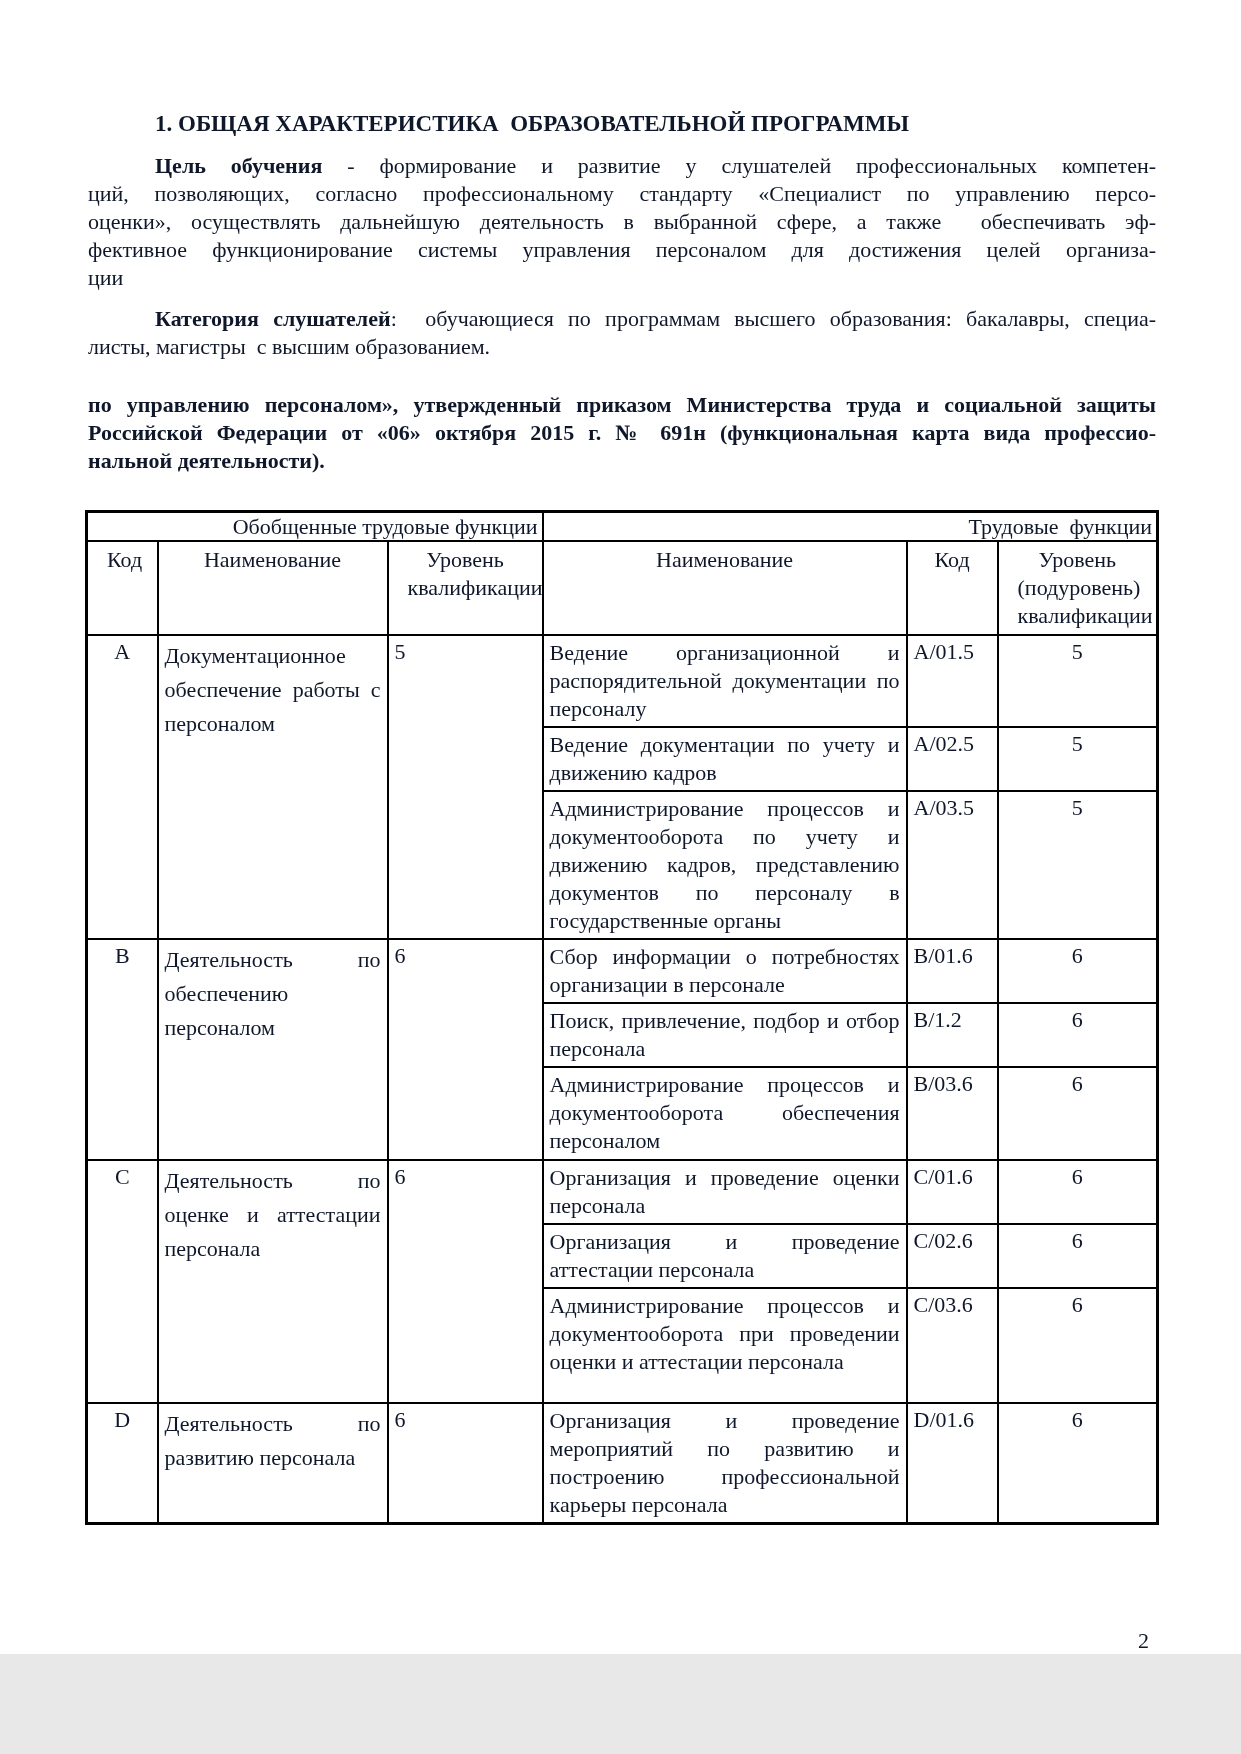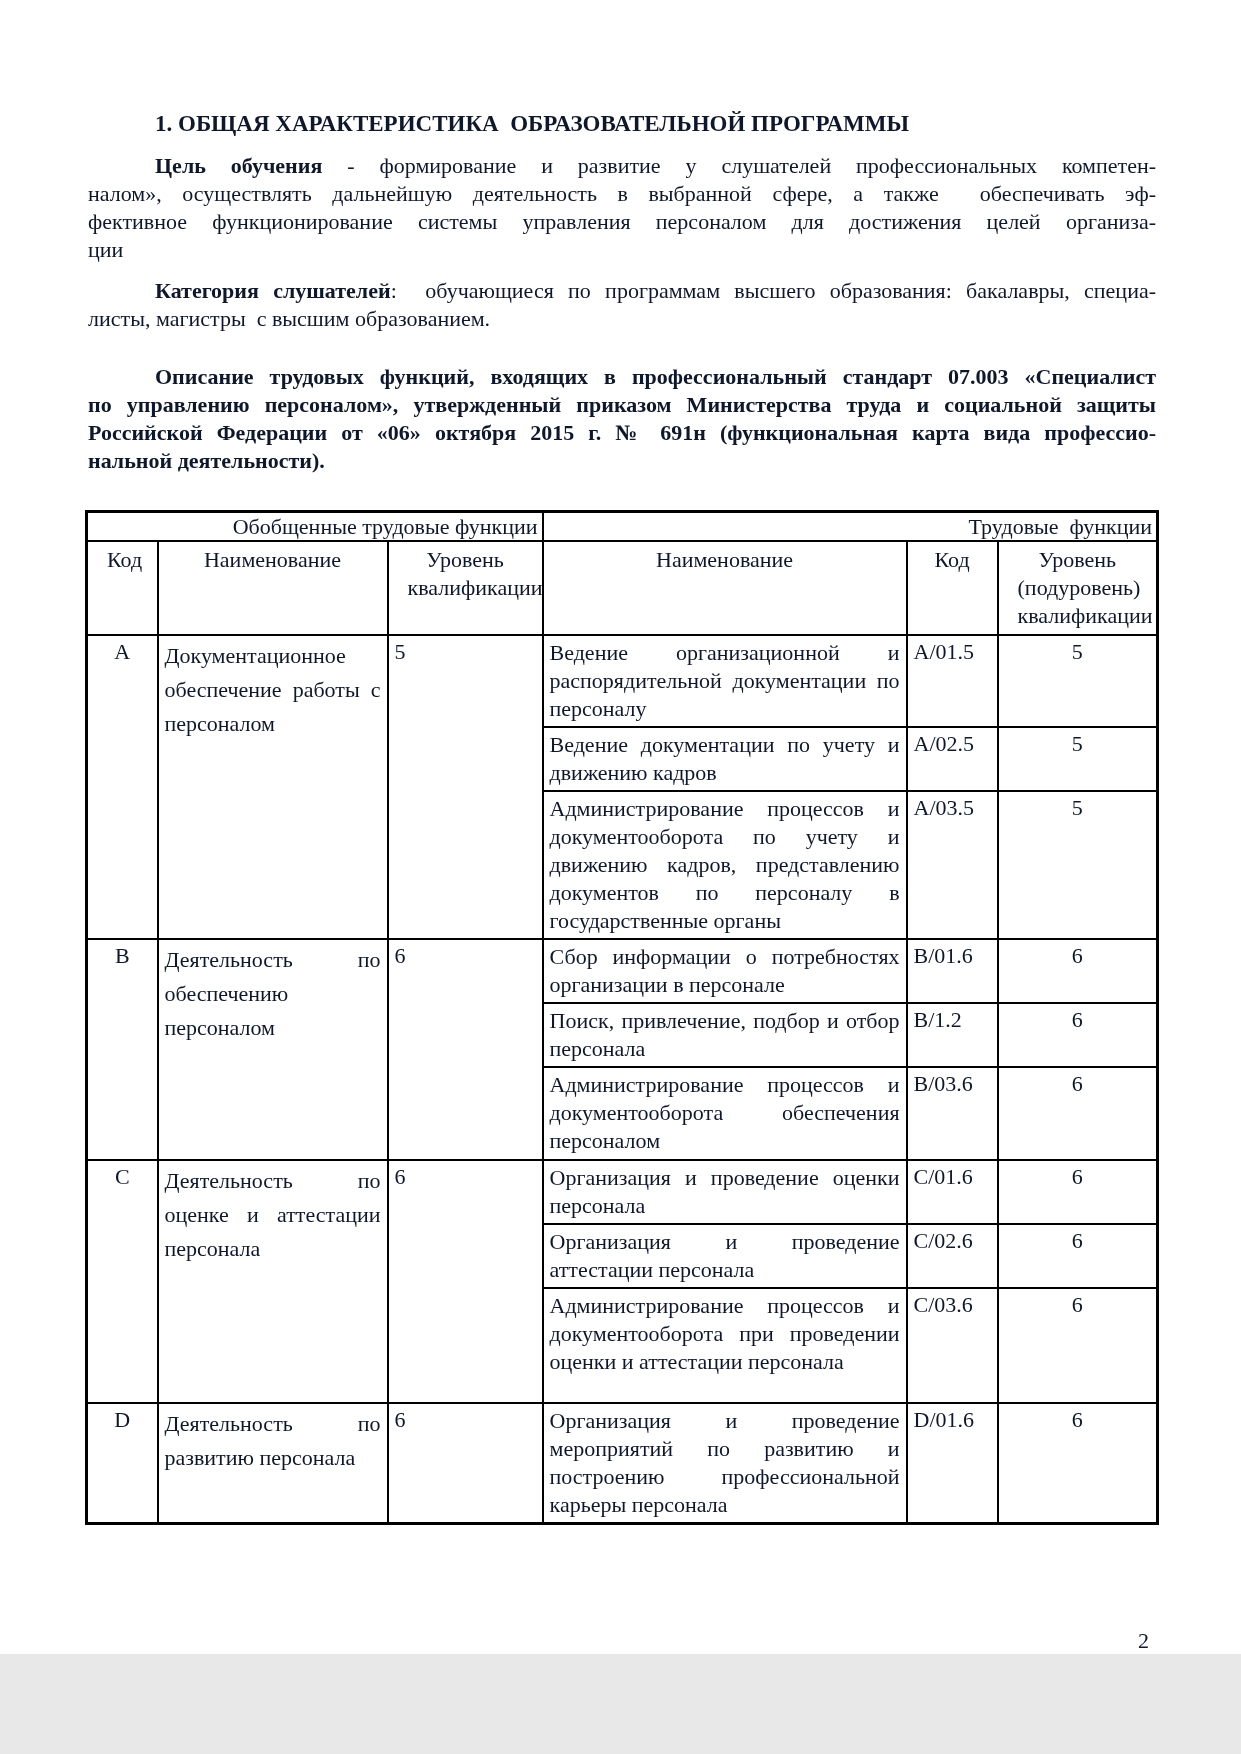--- a/index.html
+++ b/index.html
@@ -96,30 +96,30 @@
 <body>
 
 <div class="page">
   <div class="content">
 
     <div class="doc-heading">1. ОБЩАЯ ХАРАКТЕРИСТИКА  ОБРАЗОВАТЕЛЬНОЙ ПРОГРАММЫ</div>
 
     <div class="paragraphs">
         <div class="para">
           <div class="line first"><b>Цель обучения</b> - формирование и развитие у слушателей профессиональных компетен-</div>
-          <div class="line">налом», осуществлять дальнейшую деятельность в выбранной сфере, а также  обеспечивать эф-</div>
+          <div class="line">ций, позволяющих, согласно профессиональному стандарту «Специалист по управлению персо-</div>
+          <div class="line">оценки», осуществлять дальнейшую деятельность в выбранной сфере, а также  обеспечивать эф-</div>
           <div class="line">фективное функционирование системы управления персоналом для достижения целей организа-</div>
           <div class="line last">ции</div>
         </div>
         <div class="para">
           <div class="line first"><b>Категория слушателей</b>:  обучающиеся по программам высшего образования: бакалавры, специа-</div>
           <div class="line last">листы, магистры  с высшим образованием.</div>
         </div>
         <div class="para bold">
-          <div class="line first">Описание трудовых функций, входящих в профессиональный стандарт 07.003 «Специалист</div>
           <div class="line">по управлению персоналом», утвержденный приказом Министерства труда и социальной защиты</div>
           <div class="line">Российской Федерации от «06» октября 2015 г. № 691н (функциональная карта вида профессио-</div>
           <div class="line last">нальной деятельности).</div>
         </div>
       </div>
 
     <table class="tf-table">
       <colgroup>
         <col style="width:71px">
         <col style="width:230px">

